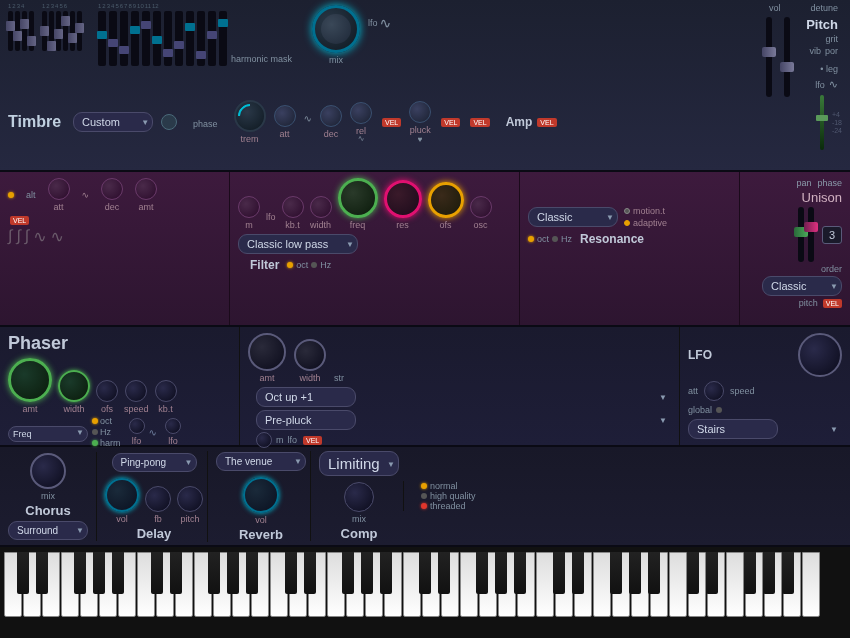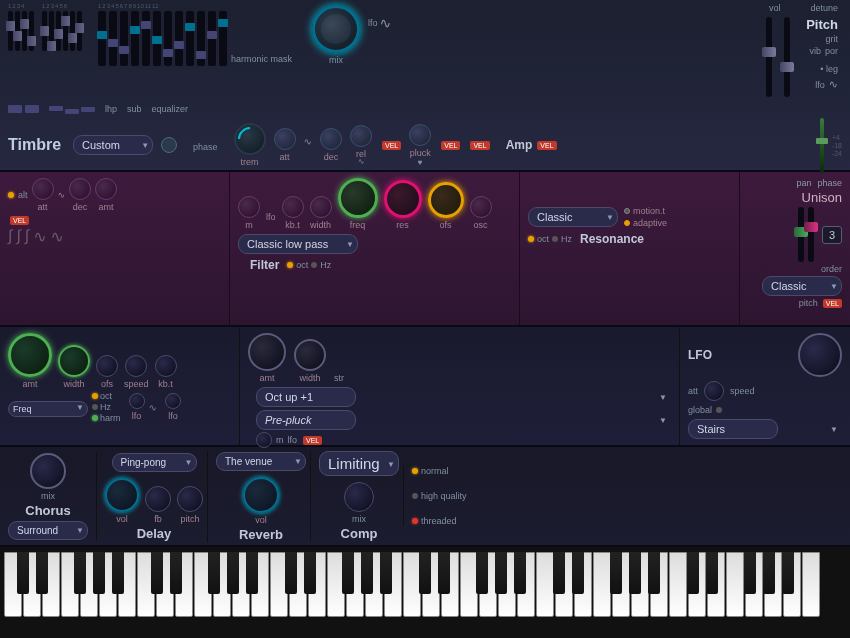--- a/index.html
+++ b/index.html
@@ -482,35 +482,20 @@
             </div>
             <div class="flex-row gap-4">
               <span class="small-text">lfo</span>
               <span style="color:#8090a0; font-size:11px;">∿</span>
             </div>
           </div>
         </div>
       </div>
     </div>
 
-    <div style="display:flex; align-items:center; padding:2px 8px; gap:10px; height:32px;">
-
-      <div style="display:flex; gap:3px;">
-        <div style="width:14px; height:8px; background:#454575; border-radius:1px;"></div>
-        <div style="width:14px; height:8px; background:#454575; border-radius:1px;"></div>
-      </div>
-      <div style="display:flex; gap:2px;">
-        <div style="width:14px; height:5px; background:#454575; border-radius:1px; margin-top:2px;"></div>
-        <div style="width:14px; height:5px; background:#454575; border-radius:1px; margin-top:5px;"></div>
-        <div style="width:14px; height:5px; background:#454575; border-radius:1px; margin-top:3px;"></div>
-      </div>
-      <span class="small-text">lhp</span>
-      <span class="small-text">sub</span>
-      <span class="small-text">equalizer</span>
-    </div>
 
     <div style="display:flex; align-items:center; padding:2px 8px; gap:8px; height:50px;">
       <span class="timbre-label">Timbre</span>
       <div class="dropdown-wrapper">
         <select class="dropdown">
           <option>Custom</option>
           <option>Preset 1</option>
           <option>Init</option>
         </select>
         <span class="dropdown-arrow">▼</span>
@@ -569,21 +554,21 @@
           <span style="color:#505870; font-size:7px;">-18</span>
           <span style="color:#505870; font-size:7px;">-24</span>
         </div>
       </div>
     </div>
   </div>
 
   <div style="background:linear-gradient(180deg,#3d1a3d 0%,#2d1530 100%); height:155px; border-bottom:2px solid #0a0a14; display:flex;">
 
     <div style="width:230px; padding:6px 8px; border-right:1px solid #1a0a1a;">
-      <div style="display:flex; align-items:center; gap:4px; margin-bottom:4px;">
+      <div style="display:flex; align-items:center; gap:12px; margin-bottom:4px;">
         <div class="led-dot led-orange"></div>
         <span class="small-text">alt</span>
 
         <div class="knob-group">
           <div class="knob-sm" style="background:radial-gradient(circle at 35% 35%,#4a2a4a,#2a0a2a);border:1px solid #6a3a6a;"></div>
           <span class="knob-label">att</span>
         </div>
         <span style="color:#a08090; font-size:9px;">∿</span>
 
         <div class="knob-group">
@@ -741,20 +726,23 @@
             <span class="vel-badge">VEL</span>
           </div>
         </div>
       </div>
     </div>
   </div>
 
   <div style="background:linear-gradient(180deg,#1a1a2e 0%,#1e1e38 100%); height:120px; border-bottom:2px solid #0a0a14; display:flex;">
 
     <div style="width:240px; padding:6px 8px; border-right:1px solid #111;">
+      <div style="display:flex; align-items:center; gap:4px; margin-bottom:4px;">
+        <span style="color:#c0c8d8; font-size:18px; font-weight:bold;">Phaser</span>
+      </div>
       <div style="display:flex; align-items:flex-end; gap:6px;">
 
         <div class="knob-group">
           <div style="width:44px;height:44px;background:radial-gradient(circle at 35% 35%,#1a3a2a,#0a1a0a);border:3px solid #4caf50;border-radius:50%;box-shadow:0 0 6px #4caf50;"></div>
           <span class="knob-label">amt</span>
         </div>
 
         <div class="knob-group">
           <div style="width:32px;height:32px;background:radial-gradient(circle at 35% 35%,#1a3a2a,#0a1a0a);border:2px solid #4caf50;border-radius:50%;box-shadow:0 0 4px #4caf50;"></div>
           <span class="knob-label">width</span>
@@ -832,21 +820,21 @@
         <div class="dropdown-wrapper">
           <select class="dropdown" style="width:100px;">
             <option>Oct up +1</option>
             <option>Oct up +2</option>
             <option>Oct down -1</option>
             <option>None</option>
           </select>
           <span class="dropdown-arrow">▼</span>
         </div>
         <div class="dropdown-wrapper">
-          <select class="dropdown" style="width:100px;font-style:italic;">
+          <select class="dropdown" style="width:100px;">
             <option>Pre-pluck</option>
             <option>Post-pluck</option>
             <option>Both</option>
           </select>
           <span class="dropdown-arrow">▼</span>
         </div>
       </div>
 
       <div style="display:flex; align-items:center; gap:4px; margin-top:2px; margin-left:8px;">
         <div class="knob-xs" style="background:radial-gradient(circle at 35% 35%,#2a2a4a,#0a0a1a);border:1px solid #4a4a6a;"></div>
@@ -961,21 +949,21 @@
         </select>
         <span class="dropdown-arrow">▼</span>
       </div>
       <div style="display:flex; gap:4px;">
         <div style="width:30px;height:30px;background:radial-gradient(circle at 35% 35%,#2a2a4a,#0a0a1a);border:1px solid #4a4a6a;border-radius:50%;"></div>
       </div>
       <span class="small-text">mix</span>
       <span class="section-header" style="font-size:13px;">Comp</span>
     </div>
 
-    <div style="border-left:1px solid #111; padding-left:8px; display:flex; flex-direction:column; gap:15px;">
+    <div style="border-left:1px solid #111; padding-left:17px; display:flex; flex-direction:column; gap:0;">
       <div style="display:flex; align-items:center; gap:3px;">
         <div class="led-dot led-orange"></div>
         <span class="small-text">normal</span>
       </div>
       <div style="display:flex; align-items:center; gap:3px;">
         <div class="led-dot" style="background:#555;"></div>
         <span class="small-text">high quality</span>
       </div>
       <div style="display:flex; align-items:center; gap:3px;">
         <div class="led-dot led-red"></div>

